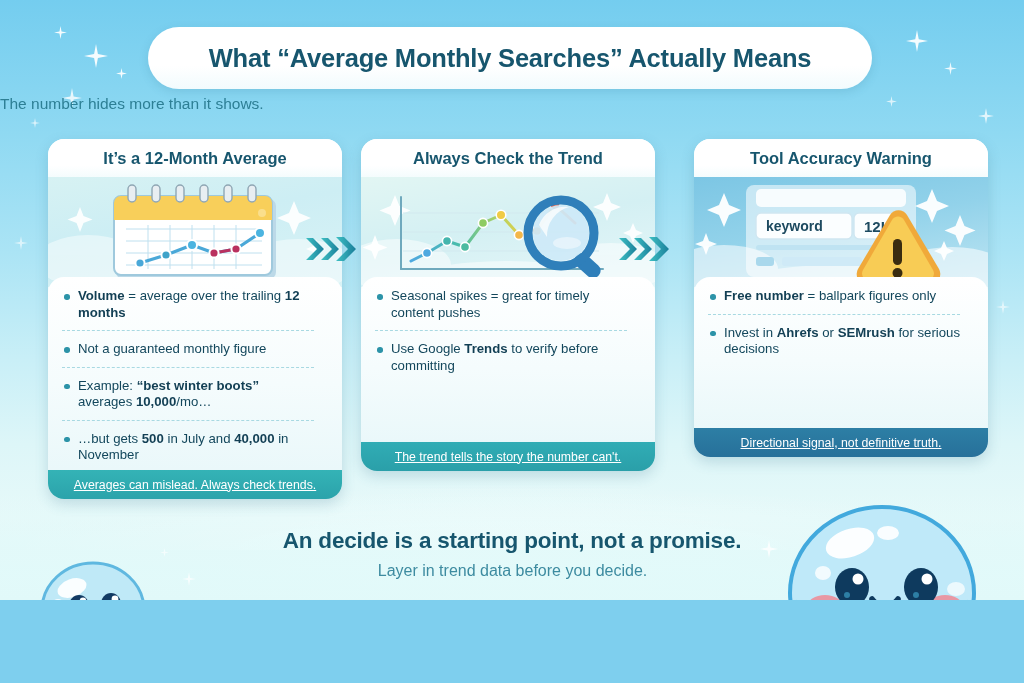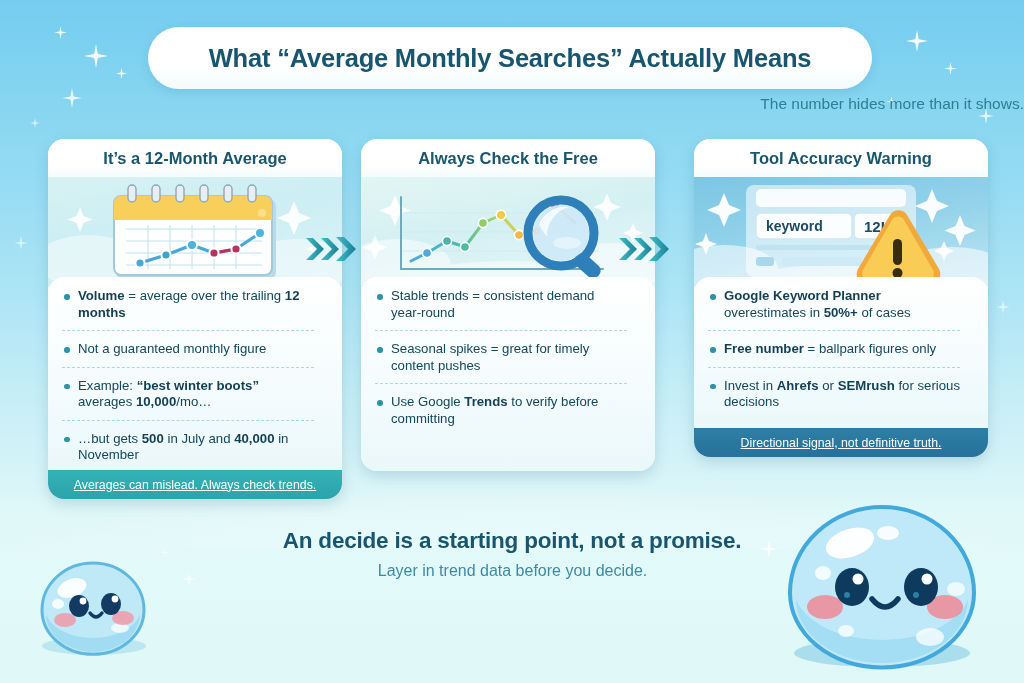--- a/index.html
+++ b/index.html
@@ -3,21 +3,21 @@
 <meta charset="utf-8">
 <title>What "Average Monthly Searches" Actually Means</title>
 <style>
   html,body{margin:0;padding:0;}
   body{
     width:1024px;height:683px;overflow:hidden;
     font-family:"Liberation Sans", sans-serif;
     background:#7ecfee;
   }
   .canvas{
-    position:relative;width:1024px;height:683px;overflow:hidden;
+    position:relative;width:1024px;height:600px;overflow:hidden;
     background:
       radial-gradient(ellipse 520px 300px at 50% 112%, #e9fbfb 0%, rgba(233,251,251,0) 70%),
       linear-gradient(180deg,#74cdef 0%, #8fd9f2 22%, #abe4f5 42%, #c9eff7 60%, #ddf6f8 74%, #e6f9f9 86%, #dff7f7 100%);
   }
   
   .cloudband{position:absolute;left:0;right:0;pointer-events:none;}
   .cb1{top:430px;height:120px;background:radial-gradient(ellipse 700px 90px at 50% 100%,rgba(255,255,255,.55),rgba(255,255,255,0) 72%);}
   .cb2{top:487px;height:200px;background:linear-gradient(180deg,rgba(226,248,250,0) 0%,rgba(226,250,250,.85) 45%,rgba(223,247,247,1) 100%);}
 
   
@@ -32,21 +32,21 @@
     background:linear-gradient(180deg,#ffffff 0%,#ffffff 62%,#f2fbfd 100%);
     border-radius:31px;
     box-shadow:0 3px 10px rgba(40,110,140,.17);
     display:flex;align-items:center;justify-content:center;
   }
   .titlebar h1{
     margin:0;font-size:25.5px;font-weight:bold;color:#17566e;
     letter-spacing:-0.2px;white-space:nowrap;
   }
   .subtitle{
-    position:absolute;left:0;right:0;top:95px;text-align:right;
+    position:absolute;left:0;right:0;top:95px;text-align:left;
     font-size:15.5px;color:#2d7f95;font-weight:500;
   }
 
   
   .card{
     position:absolute;top:139px;width:294px;
     border-radius:16px;overflow:hidden;
     box-shadow:0 5px 14px rgba(40,105,135,.20);
     background:#f2fbfc;
     display:flex;flex-direction:column;
@@ -221,21 +221,21 @@
       <g fill="url(#cg)">
         <path d="M2 6 l11 11 -11 11 7 0 11 -11 -11 -11z"></path>
         <path d="M17 6 l11 11 -11 11 7 0 11 -11 -11 -11z"></path>
         <path d="M32 5 l12 12 -12 12 8 0 12 -12 -12 -12z"></path>
       </g>
     </svg>
   </div>
 
   <div class="card" id="card2">
     <div class="card-head">
-      <span>Always Check the Free</span>
+      <span>Always Check the Trend</span>
     </div>
     <div class="card-art art2">
       <svg viewBox="0 0 294 110" width="294" height="110">
         <g opacity="0.5" fill="#ffffff">
           <ellipse cx="36" cy="88" rx="54" ry="26"></ellipse>
             <ellipse cx="250" cy="90" rx="56" ry="24"></ellipse>
           <ellipse cx="146" cy="104" rx="96" ry="20"></ellipse>
         </g>
         <g fill="#ffffff" opacity=".92">
           <path d="M34 18 l4.5 11 11 4.5 -11 4.5 -4.5 11 -4.5 -11 -11 -4.5 11 -4.5z"></path>
@@ -280,25 +280,25 @@
           <rect x="216" y="76" width="30" height="15" rx="7" transform="rotate(42 222 80)" fill="#2f7fba"></rect>
           <circle cx="200" cy="56" r="33" fill="none" stroke="#2f7fba" stroke-width="9"></circle>
           <circle cx="200" cy="56" r="28" fill="#cdeaf7" opacity=".93"></circle>
           <path d="M178 48 a28 28 0 0 1 30 -18 a30 30 0 0 0 -22 30z" fill="#ffffff" opacity=".75"></path>
           <ellipse cx="206" cy="66" rx="14" ry="6" fill="#ffffff" opacity=".45"></ellipse>
         </g>
       </svg>
     </div>
     <div class="card-body">
       <ul class="bullets">
-          <li><span>Stable trends = consistent demand year-round</span></li>
           <li><span>Seasonal spikes = great for timely content pushes</span></li>
           <li><span>Use Google </span><b>Trends</b><span> to verify before committing</span></li>
         </ul>
     </div>
+    <div class="card-foot foot-teal2">The trend tells the story the number can't.</div>
   </div>
 
   <div class="chev" id="chev2">
     <svg viewBox="0 0 54 34" width="54" height="34">
       <g fill="url(#cg)">
         <path d="M2 6 l11 11 -11 11 7 0 11 -11 -11 -11z"></path>
         <path d="M17 6 l11 11 -11 11 7 0 11 -11 -11 -11z"></path>
         <path d="M32 5 l12 12 -12 12 8 0 12 -12 -12 -12z"></path>
       </g>
     </svg>
@@ -336,21 +336,20 @@
         <g>
           <path d="M196 38 a10 10 0 0 1 17 0 l32 54 a10 10 0 0 1 -8.5 15 h-64 a10 10 0 0 1 -8.5 -15z" fill="#f0a93a"></path>
           <path d="M198 43 a7 7 0 0 1 12 0 l29 50 a7 7 0 0 1 -6 10.5 h-58 a7 7 0 0 1 -6 -10.5z" fill="#f8cc55"></path>
           <rect x="199" y="62" width="9" height="26" rx="4.5" fill="#3a2c10"></rect>
           <circle cx="203.5" cy="96" r="5" fill="#3a2c10"></circle>
         </g>
       </svg>
     </div>
     <div class="card-body">
       <ul class="bullets">
-          <li><b>Google Keyword Planner</b><span> overestimates in </span><b>50%+</b><span> of cases</span></li>
           <li><b>Free number</b><span> = ballpark figures only</span></li>
           <li><span>Invest in </span><b>Ahrefs</b><span> or </span><b>SEMrush</b><span> for serious decisions</span></li>
         </ul>
     </div>
     <div class="card-foot foot-blue">Directional signal, not definitive truth.</div>
   </div>
 
   <div class="foot-title">An decide is a starting point, not a promise.</div>
   <div class="foot-sub">Layer in trend data before you decide.</div>
 

